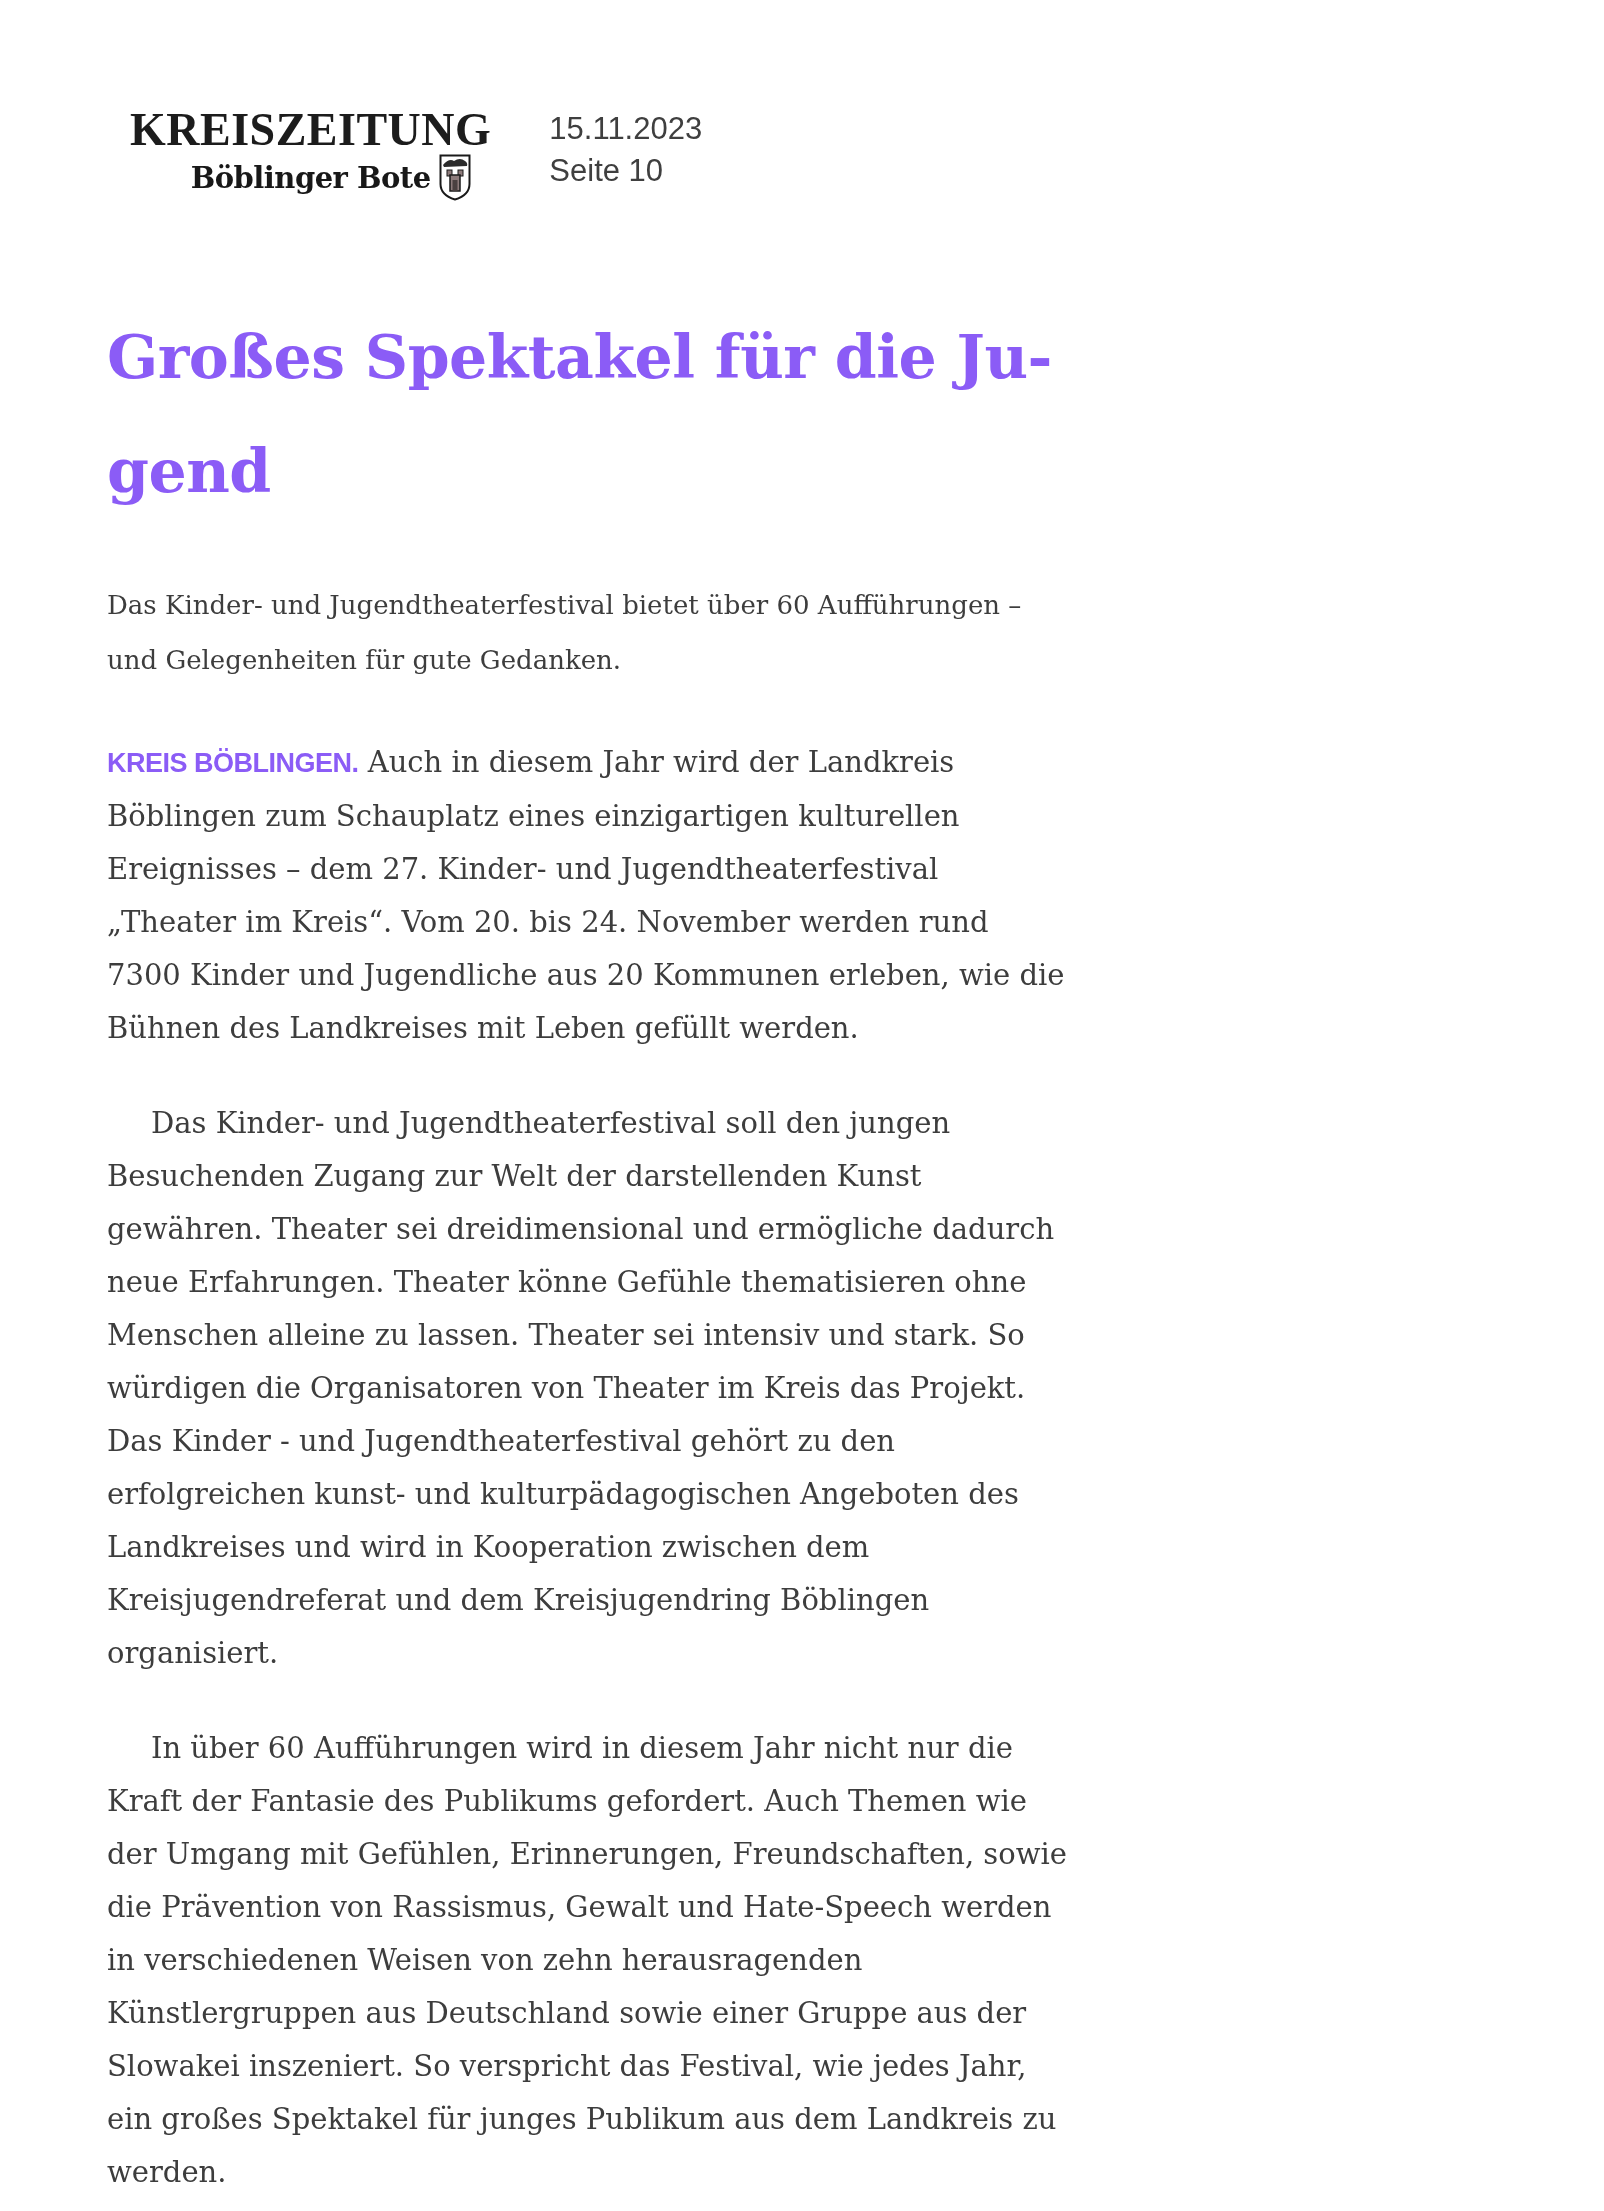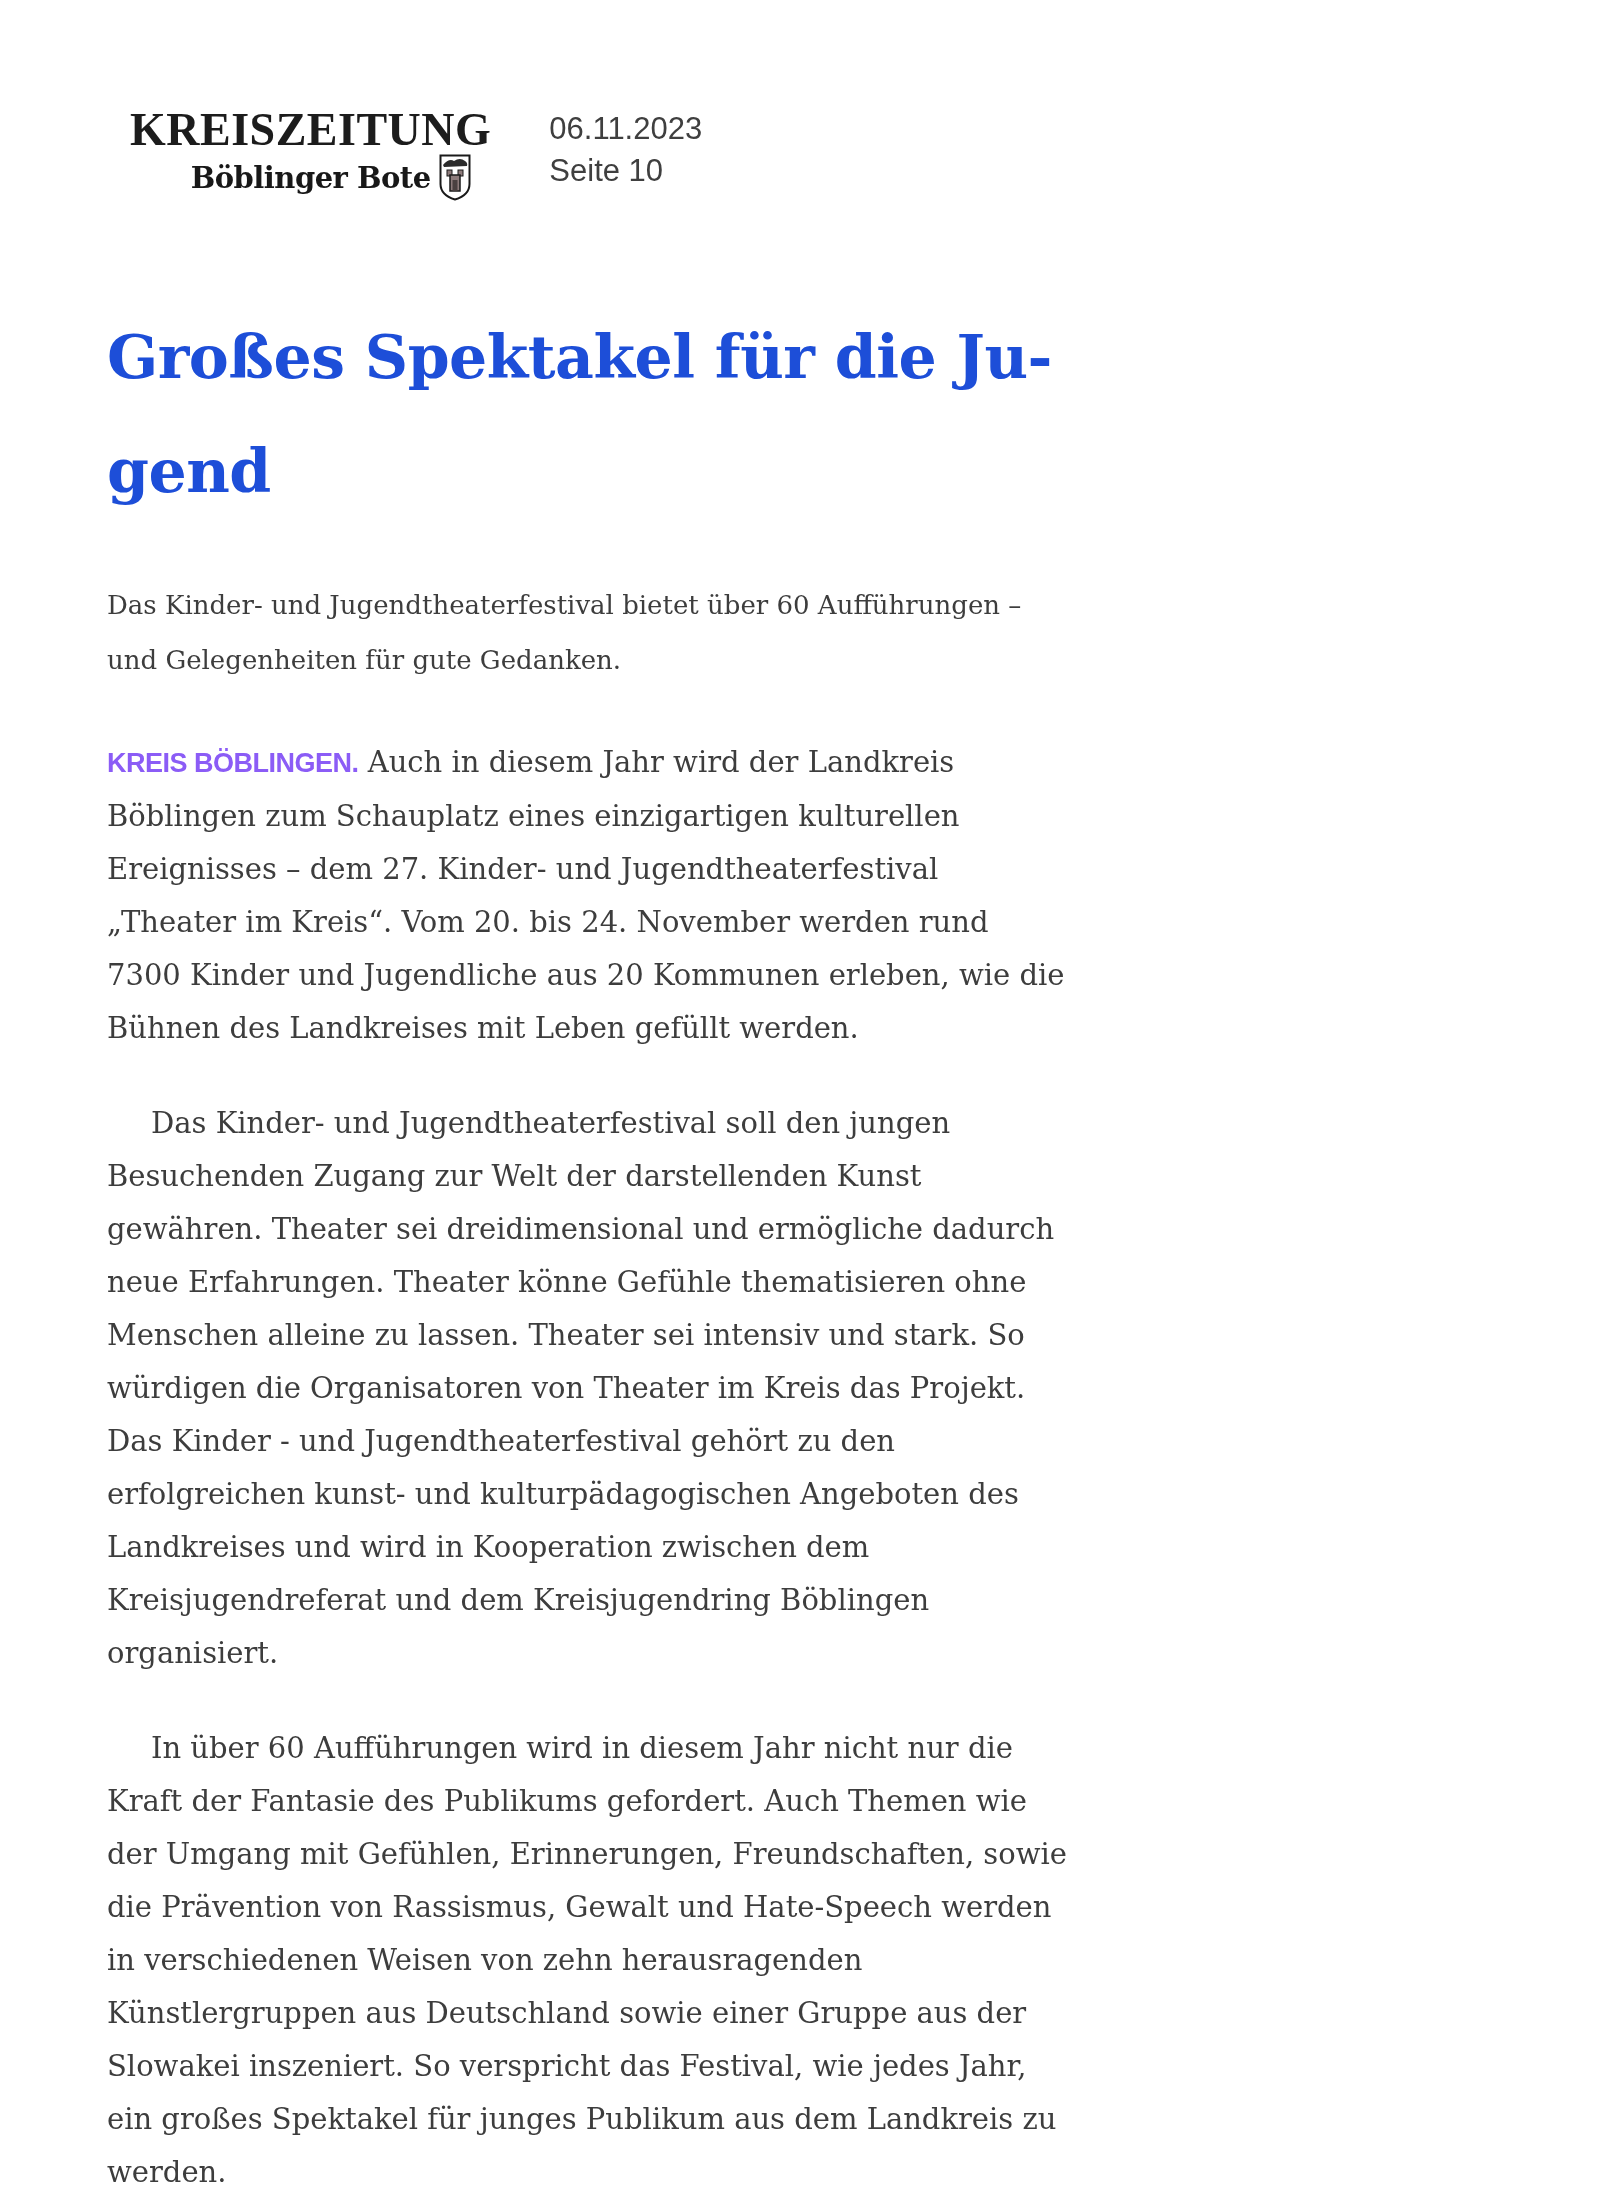--- a/index.html
+++ b/index.html
@@ -56,21 +56,21 @@
   .article {
     position: absolute;
     left: 107px;
     top: 300px;
     width: 960px;
   }
   .headline {
     font-weight: 700;
     font-size: 60px;
     line-height: 114px;
-    color: #1d4ed8;
+    color: #8b5cf6;
     letter-spacing: -0.5px;
     margin-bottom: 50px;
   }
   .headline-line { white-space: nowrap; }
 
   .lead {
     font-size: 26px;
     line-height: 55px;
     color: #3d3d3d;
     margin-bottom: 48px;
@@ -109,21 +109,21 @@
 
             <rect x="8" y="16" width="5" height="6" fill="#8d7b7b" stroke="#1a1a1a" stroke-width="1"></rect>
             <rect x="19" y="16" width="5" height="6" fill="#8d7b7b" stroke="#1a1a1a" stroke-width="1"></rect>
             <rect x="11" y="21" width="10" height="16" fill="#8d7b7b" stroke="#1a1a1a" stroke-width="1.5"></rect>
             <rect x="13.5" y="26" width="5" height="11" fill="#4a4040"></rect>
           </svg>
         </span>
       </div>
     </div>
     <div class="date-block">
-      <div>06.11.2023</div>
+      <div>15.11.2023</div>
       <div>Seite 10</div>
     </div>
   </div>
 
   <div class="article">
     <h1 class="headline" style="margin:0 0 50px 0;">
       <div class="headline-line">Großes Spektakel für die Ju-</div>
       <div class="headline-line">gend</div>
     </h1>
 

